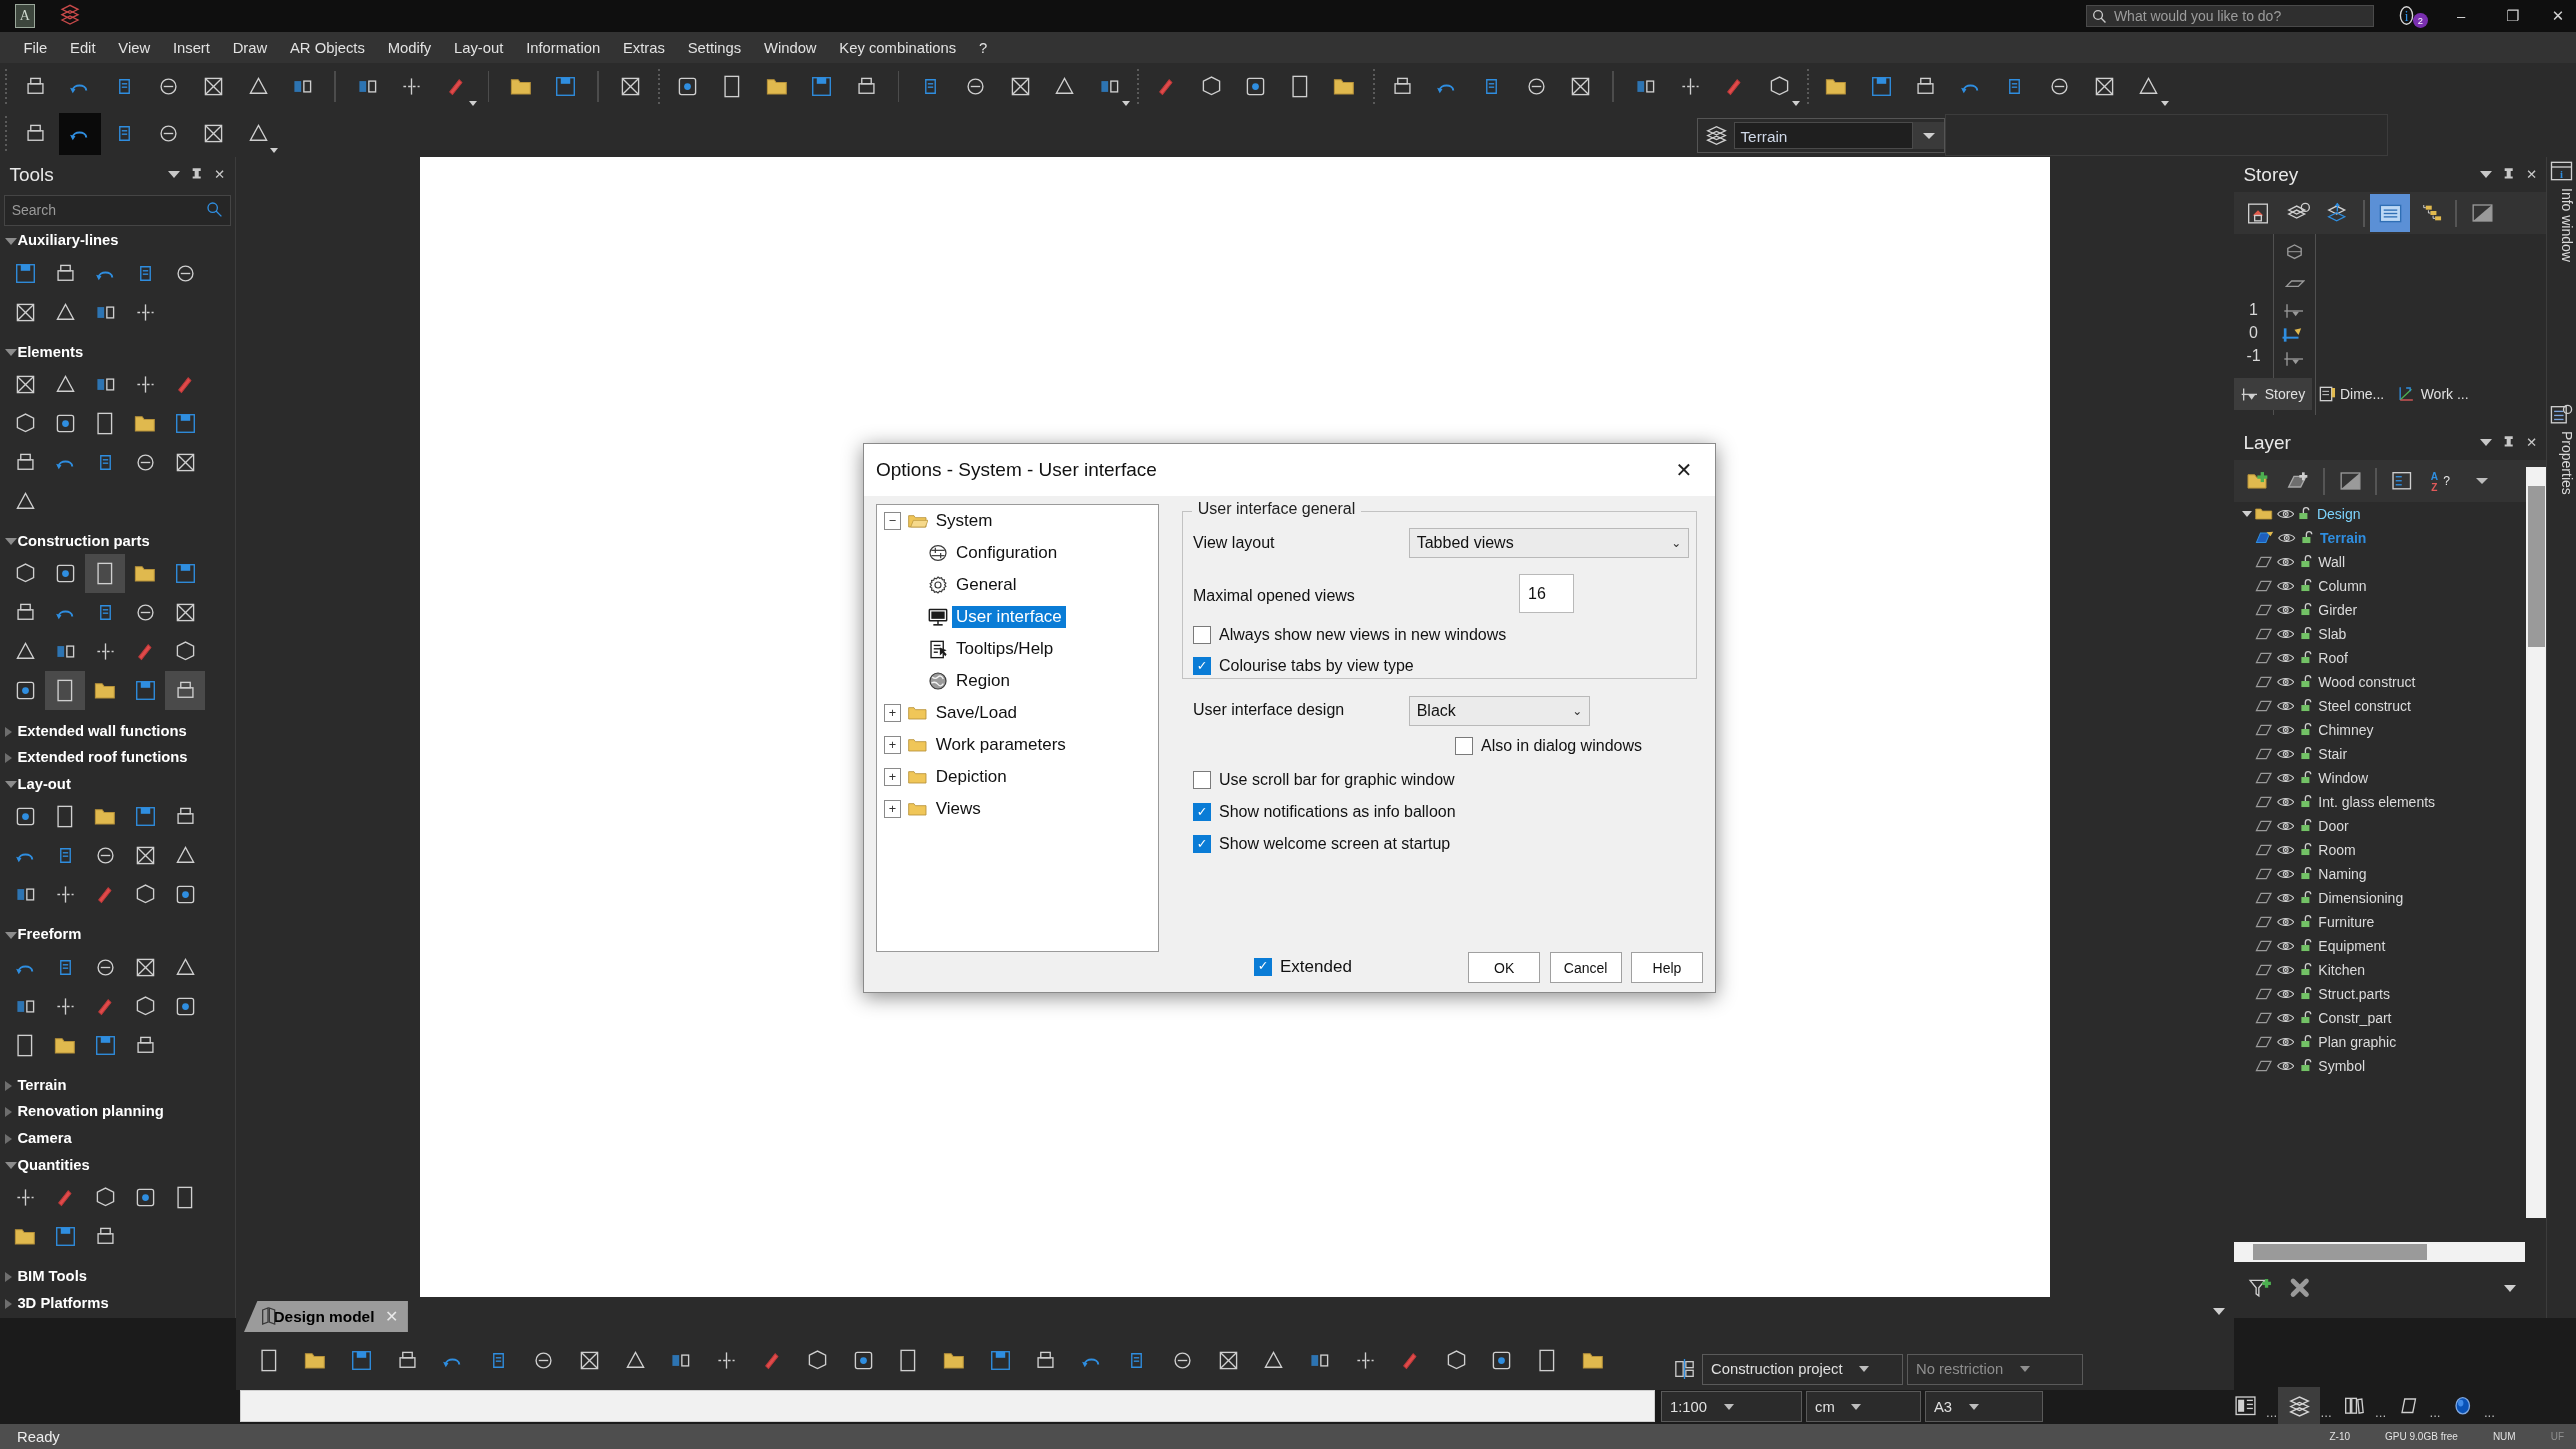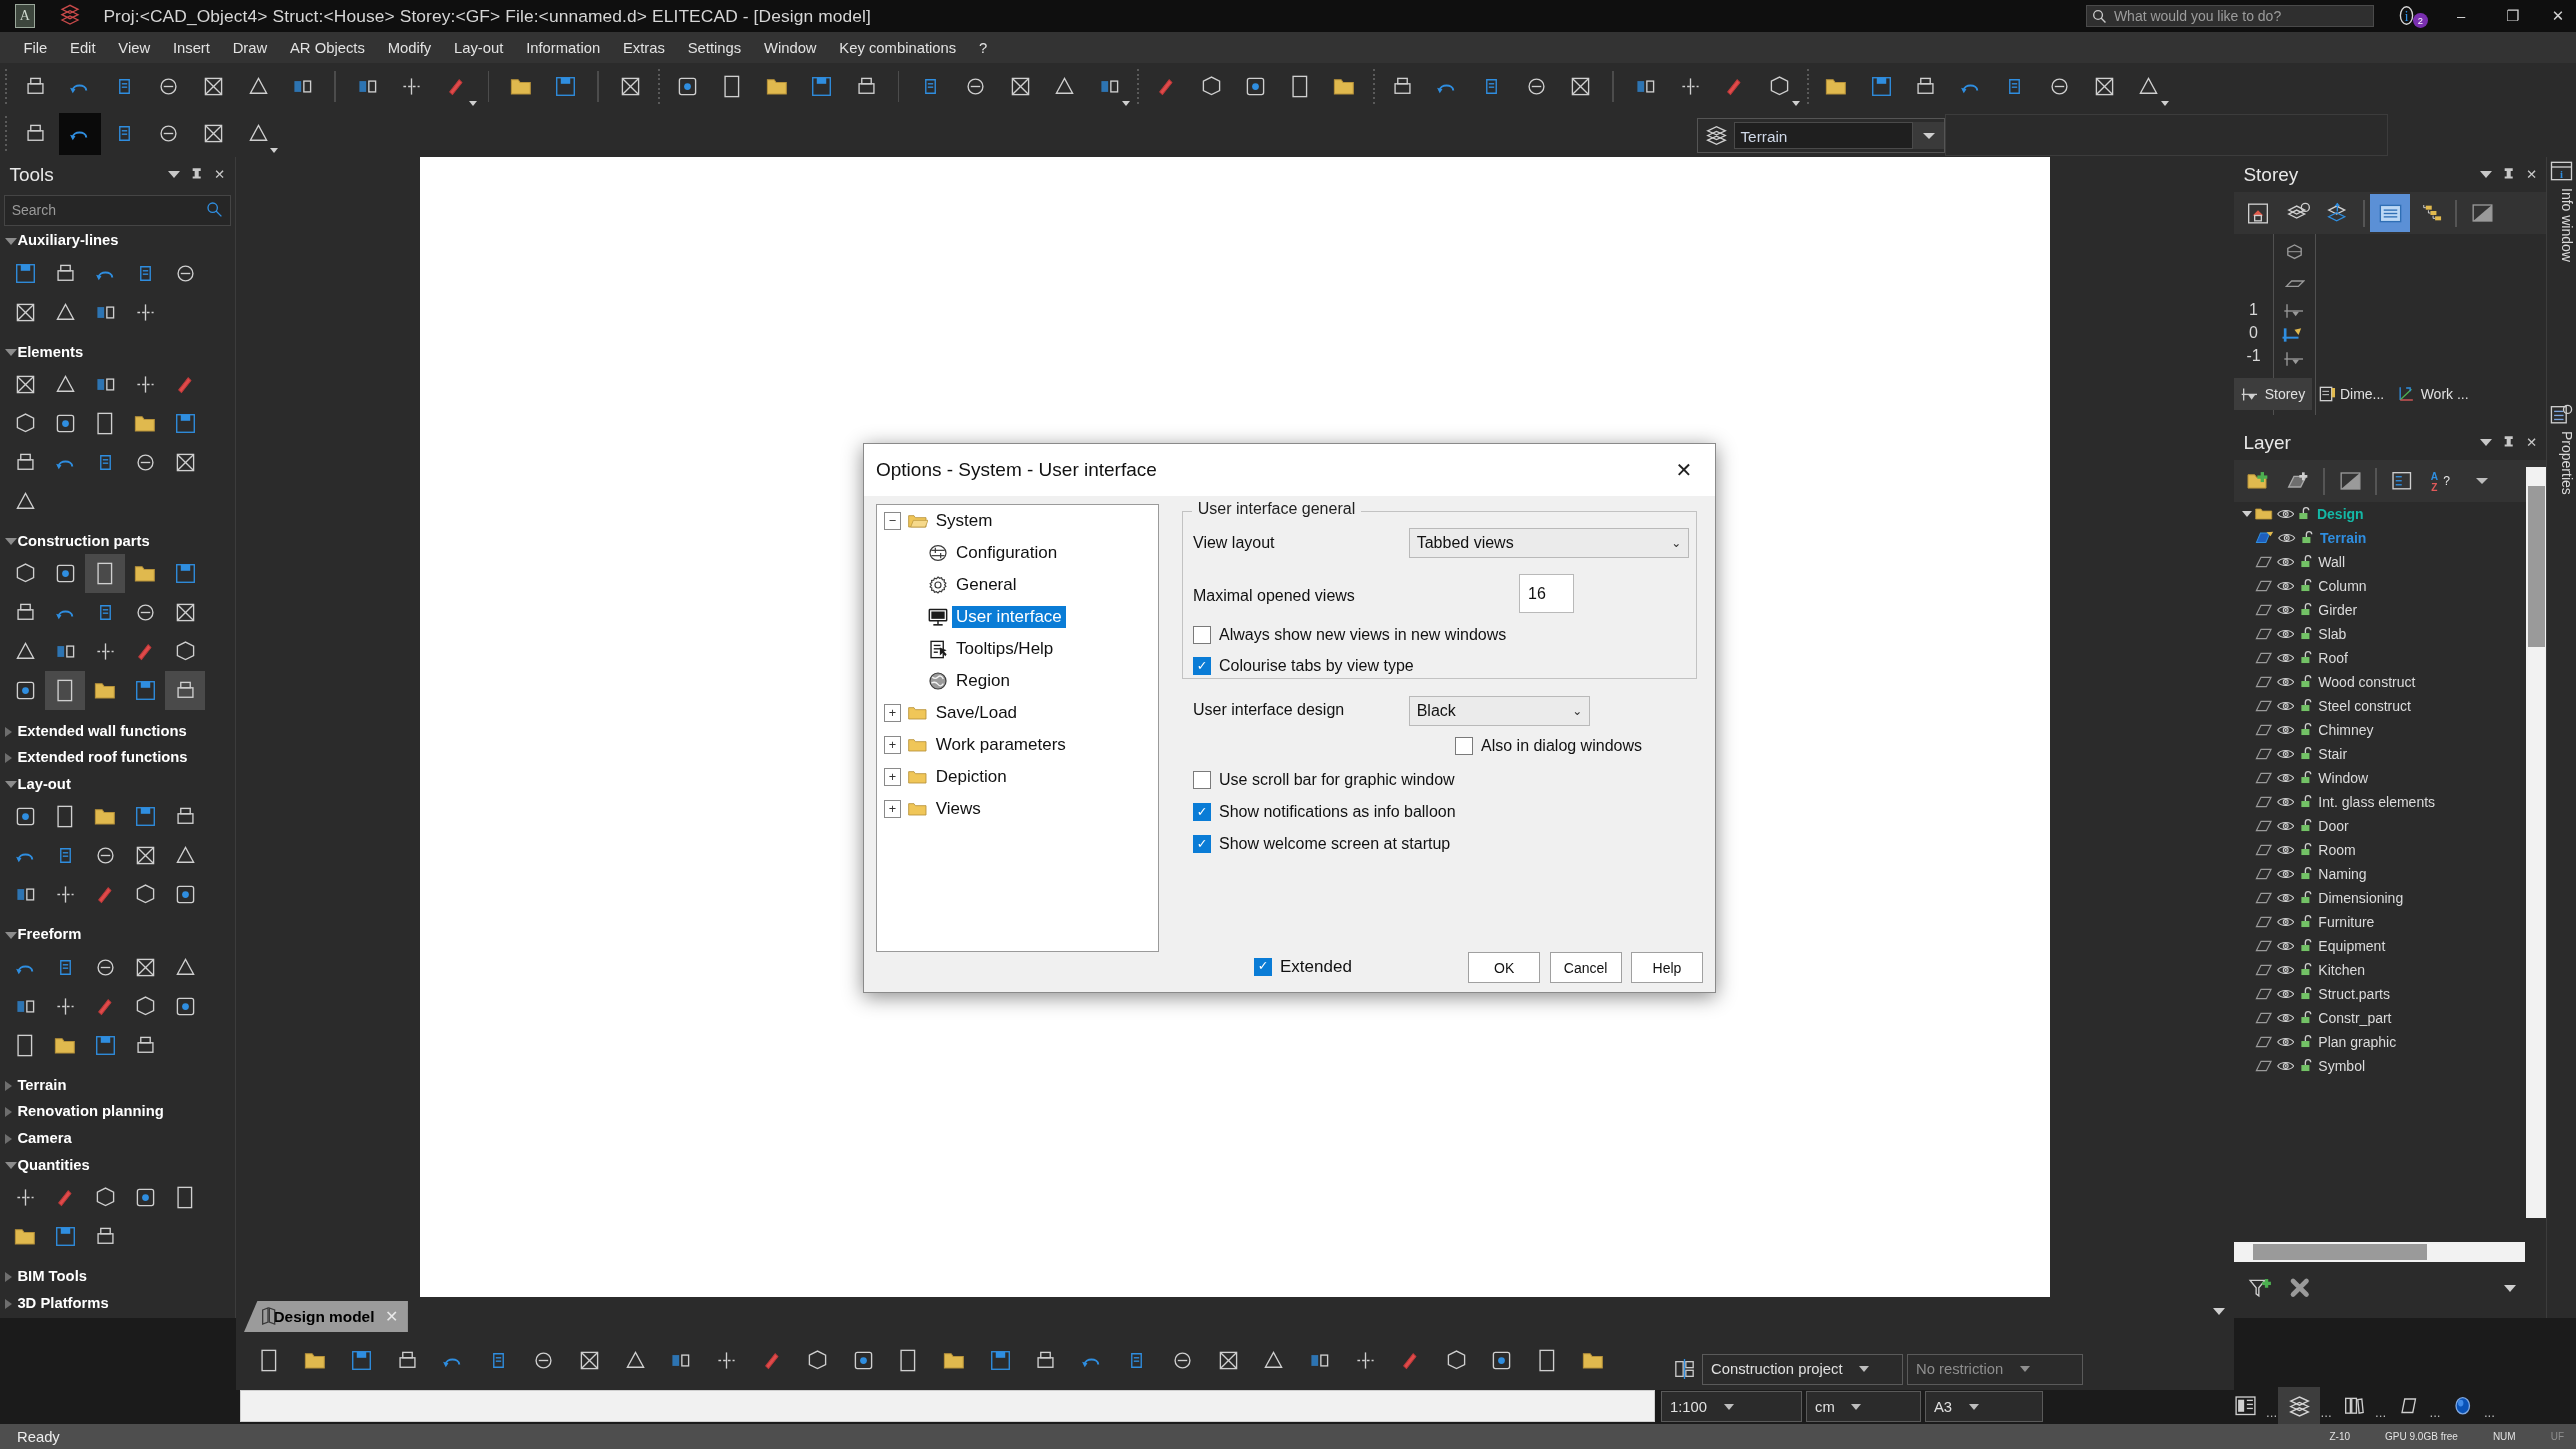--- a/index.html
+++ b/index.html
@@ -167,21 +167,21 @@
   .storeytabs { position:absolute; left:0; top:221px; width:313px; height:32px; display:flex; }
   .storeytabs .st { display:flex; align-items:center; gap:4px; padding:0 6.7px; color:#e0e0e0; font-size:14px; }
   .storeytabs .st.active { background:#3d3d3d; }
 
   .layerpanel { position:absolute; left:0; top:268px; width:313px; height:892px; }
   .lp-toolbar { height:42px; background:#333333; display:flex; align-items:center; padding-left:4px;}
   .lp-toolbar .li { width:40px;height:38px;display:flex;align-items:center;justify-content:center;}
   .lp-list { position:relative; margin:0 0 0 0; width:291px; height:751px; background:#2b2b2b; overflow:hidden;}
   .lrow { height:24px; display:flex; align-items:center; padding-left:4px; color:#dcdcdc; font-size:14px; white-space:nowrap;}
   .lrow .nm { margin-left:4px; }
-  .lrow.root .nm { font-weight:bold; color:#14b8a6; }
+  .lrow.root .nm { font-weight:normal; color:#7dd3fc; }
   .lrow.sel .nm { color:#2f8ee0; font-weight:bold; }
   .lp-vscroll { position:absolute; right:0; top:42px; width:21.5px; height:751px; background:#f2f2f2;}
   .lp-vthumb { position:absolute; left:2px; top:19px; width:17.4px; height:161px; background:#9a9a9a;}
   .lp-hscroll { position:absolute; left:0; bottom:55px; width:291px; height:20px; background:#f2f2f2;}
   .lp-hthumb { position:absolute; left:19px; top:2px; width:174px; height:16px; background:#9a9a9a;}
   .lp-foot { position:absolute; left:0; bottom:8px; width:291px; height:42px; background:#2b2b2b; display:flex; align-items:center; padding-left:5.4px;}
 
   .rightstrip { position:absolute; left:2546px; top:157px; width:29.5px; height:1161px; background:#2b2b2b; border-left:0.7px solid #3c3c3c;}
   .vtab { position:absolute; left:1.3px; width:27px; color:#d8d8d8; font-size:14px;
           writing-mode:vertical-rl; text-orientation:mixed; }
@@ -233,21 +233,20 @@
     <div class="tb-appicon">
         <div class="sq">A</div>
       </div>
     <div class="tb-docicon">
       <svg width="20" height="24" viewBox="0 0 30 36">
         <path d="M3 8 L15 2 L27 8 L15 14 Z" fill="none" stroke="#c94a4a" stroke-width="2"></path>
         <path d="M3 16 L15 10 L27 16 L15 22 Z" fill="none" stroke="#c94a4a" stroke-width="2"></path>
         <path d="M3 24 L15 18 L27 24 L15 30 Z" fill="none" stroke="#c94a4a" stroke-width="2"></path>
       </svg>
     </div>
-    <div class="tb-title">Proj:&lt;CAD_Object4&gt; Struct:&lt;House&gt;  Storey:&lt;GF&gt;  File:&lt;unnamed.d&gt; ELITECAD - [Design model]</div>
 
     <div class="tb-search">
       <svg width="14.8" height="14.8" viewBox="0 0 22 22">
         <circle cx="9" cy="9" r="6.5" fill="none" stroke="#c9c9c9" stroke-width="2"></circle>
         <line x1="13.5" y1="13.5" x2="20" y2="20" stroke="#c9c9c9" stroke-width="2"></line>
       </svg>
       <span class="ph">What would you like to do?</span>
     </div>
 
     <div class="tb-info">

